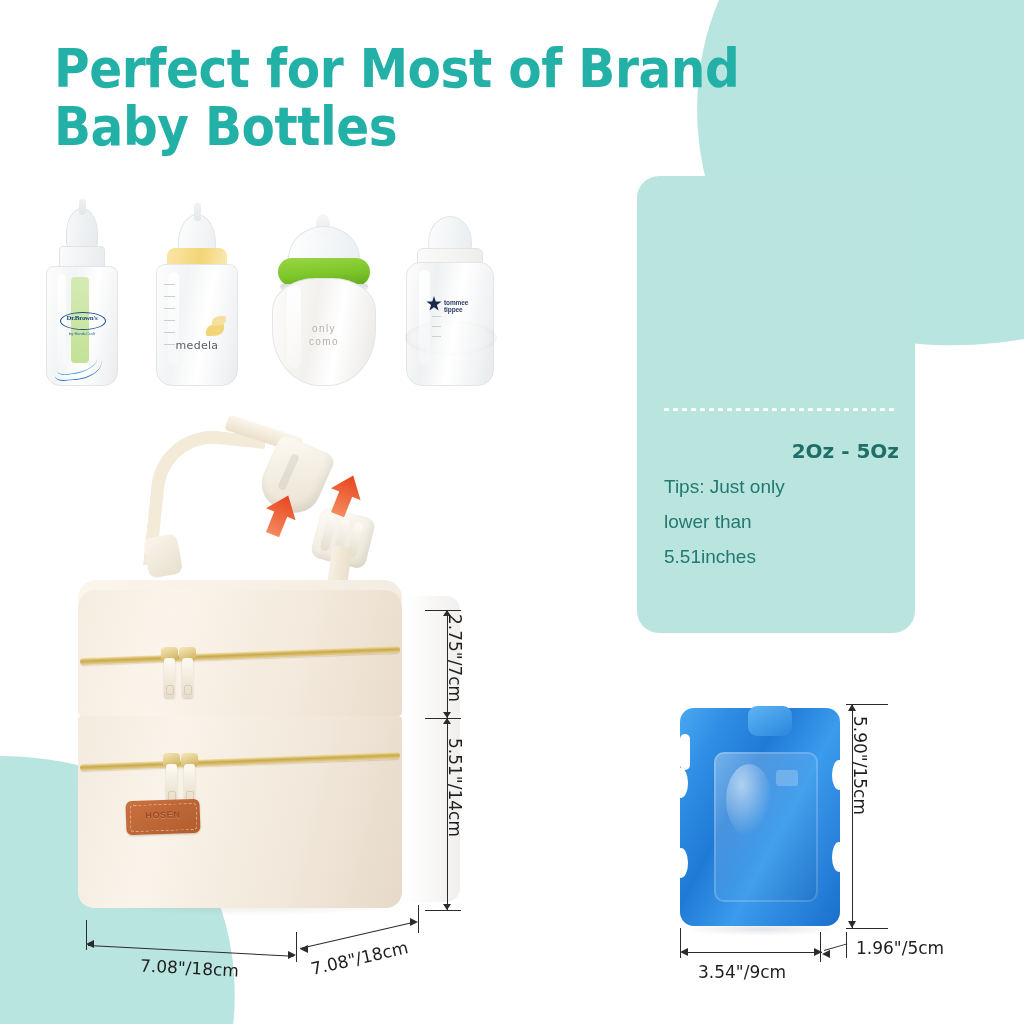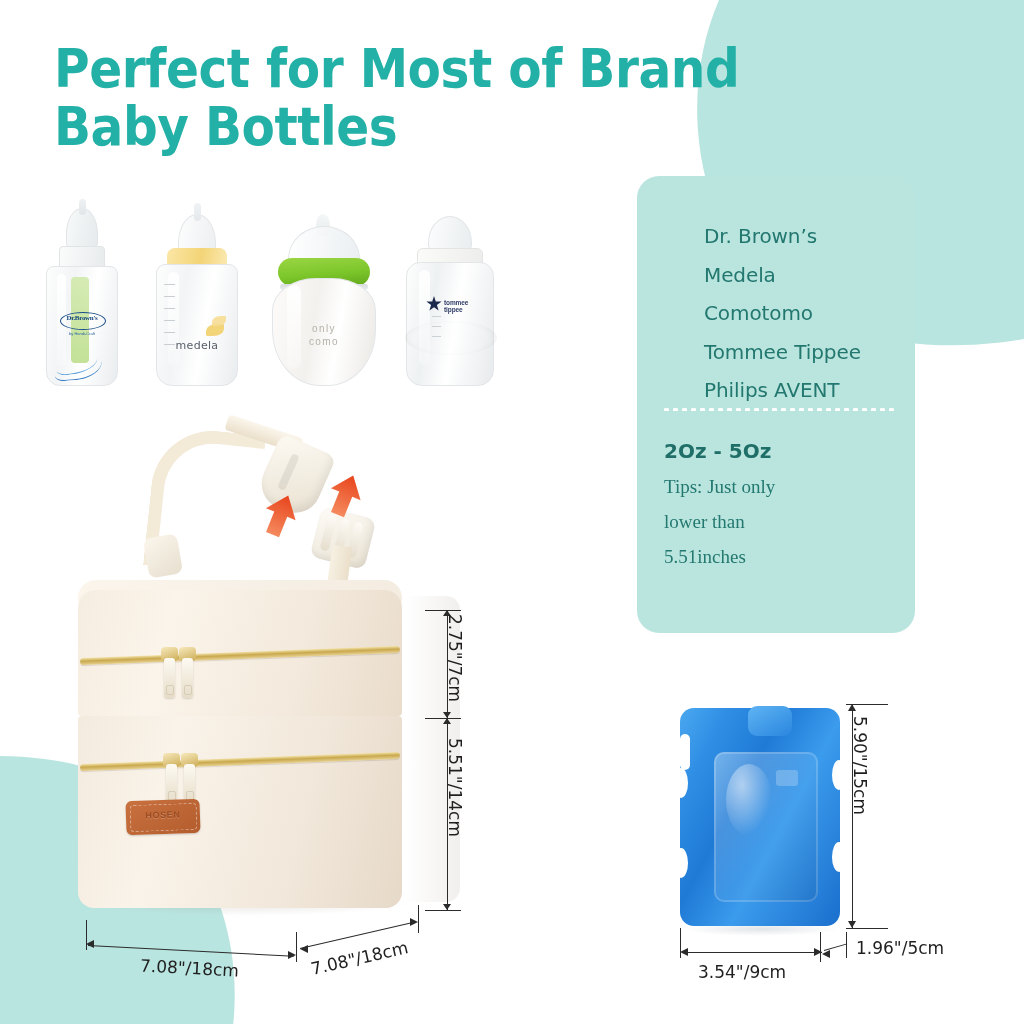--- a/index.html
+++ b/index.html
@@ -120,22 +120,22 @@
   #panel{position:absolute;left:637px;top:176px;width:278px;height:457px;
     background:#bae5df;border-radius:22px;}
   #panel .brands{position:absolute;left:27px;top:25px;right:18px;}
   #panel .brands li{list-style:none;color:#22776f;font-size:20px;line-height:38.6px;
     font-family:"DejaVu Sans",sans-serif;letter-spacing:-.1px;}
   #panel .dots{position:absolute;left:25px;right:20px;top:232px;height:3px;
     background-image:radial-gradient(circle,#ffffff 50%,transparent 52%);
     background-size:9px 4px;background-repeat:repeat-x;}
   #panel .tips{position:absolute;left:27px;top:258px;right:16px;}
   #panel .oz{color:#1f6f68;font-size:20px;font-weight:bold;line-height:35px;
-    font-family:"DejaVu Sans",sans-serif;}
-  #panel .tipline{color:#23786f;font-size:19px;line-height:35px;font-family:Liberation Serif, serif;}
+    font-family:"DejaVu Sans",sans-serif;text-align:right;}
+  #panel .tipline{color:#23786f;font-size:19px;line-height:35px;font-family:Liberation Sans, sans-serif;}
 
   
   #bag{position:absolute;left:60px;top:420px;width:400px;height:510px;}
   .bag-shadow{position:absolute;left:22px;top:470px;width:330px;height:26px;border-radius:50%;
     background:radial-gradient(ellipse at center,rgba(120,110,100,.17),rgba(120,110,100,0) 70%);}
 
   
   .strap-left{position:absolute;left:90px;top:10px;width:96px;height:128px;
     border-left:13px solid #f3ead8;border-top:13px solid #f3ead8;
     border-radius:62px 0 0 0;transform:rotate(6deg);
@@ -309,27 +309,20 @@
       <div class="ticks2">
           <i></i>
           <i></i>
           <i></i>
         </div>
     </div>
 
   </div>
 
   <div id="panel">
-    <ul class="brands">
-      <li>Dr. Brown’s</li>
-      <li>Medela</li>
-      <li>Comotomo</li>
-      <li>Tommee Tippee</li>
-      <li>Philips AVENT</li>
-    </ul>
     <div class="dots"></div>
     <div class="tips">
       <div class="oz">2Oz - 5Oz</div>
       <div class="tipline">Tips: Just only</div>
       <div class="tipline">lower than</div>
       <div class="tipline">5.51inches</div>
     </div>
   </div>
 
   <div id="bag">

